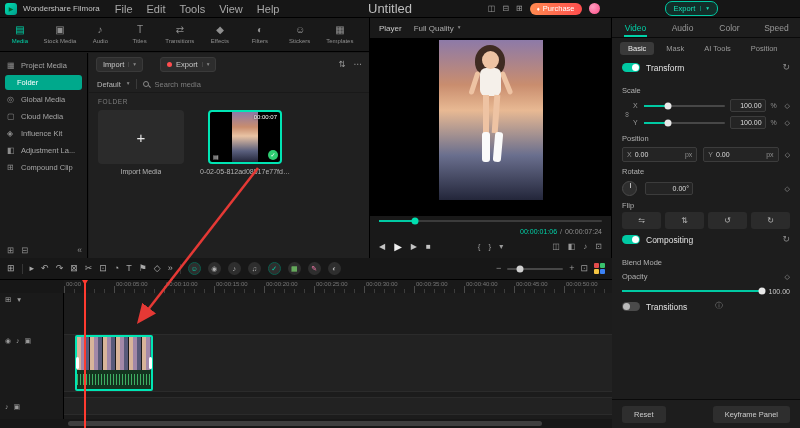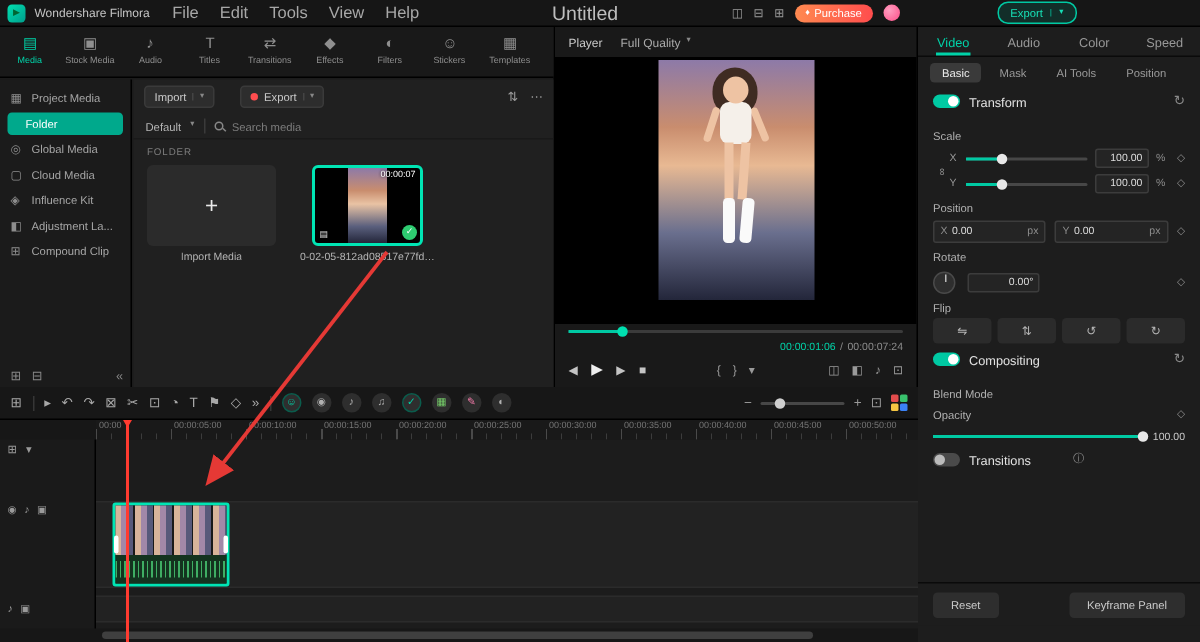--- a/index.html
+++ b/index.html
@@ -142,21 +142,21 @@
   .knob-circle::after{content:"";position:absolute;left:50%;top:1px;width:1px;height:5px;background:#bbb}
   .rotate-row .valbox{width:48px}
   .rotate-row .kf{margin-left:auto}
   .flip-row{display:flex;gap:4px;height:17px;margin-bottom:6px}
   .flip-btn{flex:1;background:#2b2b2b;border-radius:3px;display:flex;align-items:center;justify-content:center;color:#b5b5b5;font-size:8px}
   .dropdown{height:17px;border:1px solid #3c3c3c;border-radius:3px;background:#242424;display:flex;align-items:center;
             padding:0 6px;font-size:7.5px;color:#ddd;margin-bottom:3px}
   .dropdown .caret{margin-left:auto;color:#888;font-size:5.5px}
   .opacity-row{display:flex;align-items:center;gap:7px;height:16px;margin-bottom:3px}
   .opacity-row .valtext{font-size:7px;color:#c9c9c9}
-  .props-footer{position:absolute;bottom:11px;left:0;right:0;height:29px;border-top:1px solid #0a0a0a;display:flex;align-items:center;
+  .props-footer{position:absolute;bottom:0;left:0;right:0;height:29px;border-top:1px solid #0a0a0a;display:flex;align-items:center;
                 justify-content:space-between;padding:0 10px;background:#1d1d1d}
   .pf-btn{height:17px;border-radius:3px;background:#2e2e2e;display:flex;align-items:center;justify-content:center;
           font-size:7.5px;color:#ccc;padding:0 12px}
 
   
   .timeline{position:absolute;left:0;top:258px;width:612px;height:170px;background:#171717}
   .tl-toolbar{height:22px;display:flex;align-items:center;padding:0 7px;gap:7px;border-bottom:1px solid #000;
               font-size:9px;color:#a8a8a8}
   .tl-sep{width:1px;height:10px;background:#363636}
   .feature{width:13px;height:13px;border-radius:50%;background:#2e2e2e;display:flex;align-items:center;justify-content:center;

